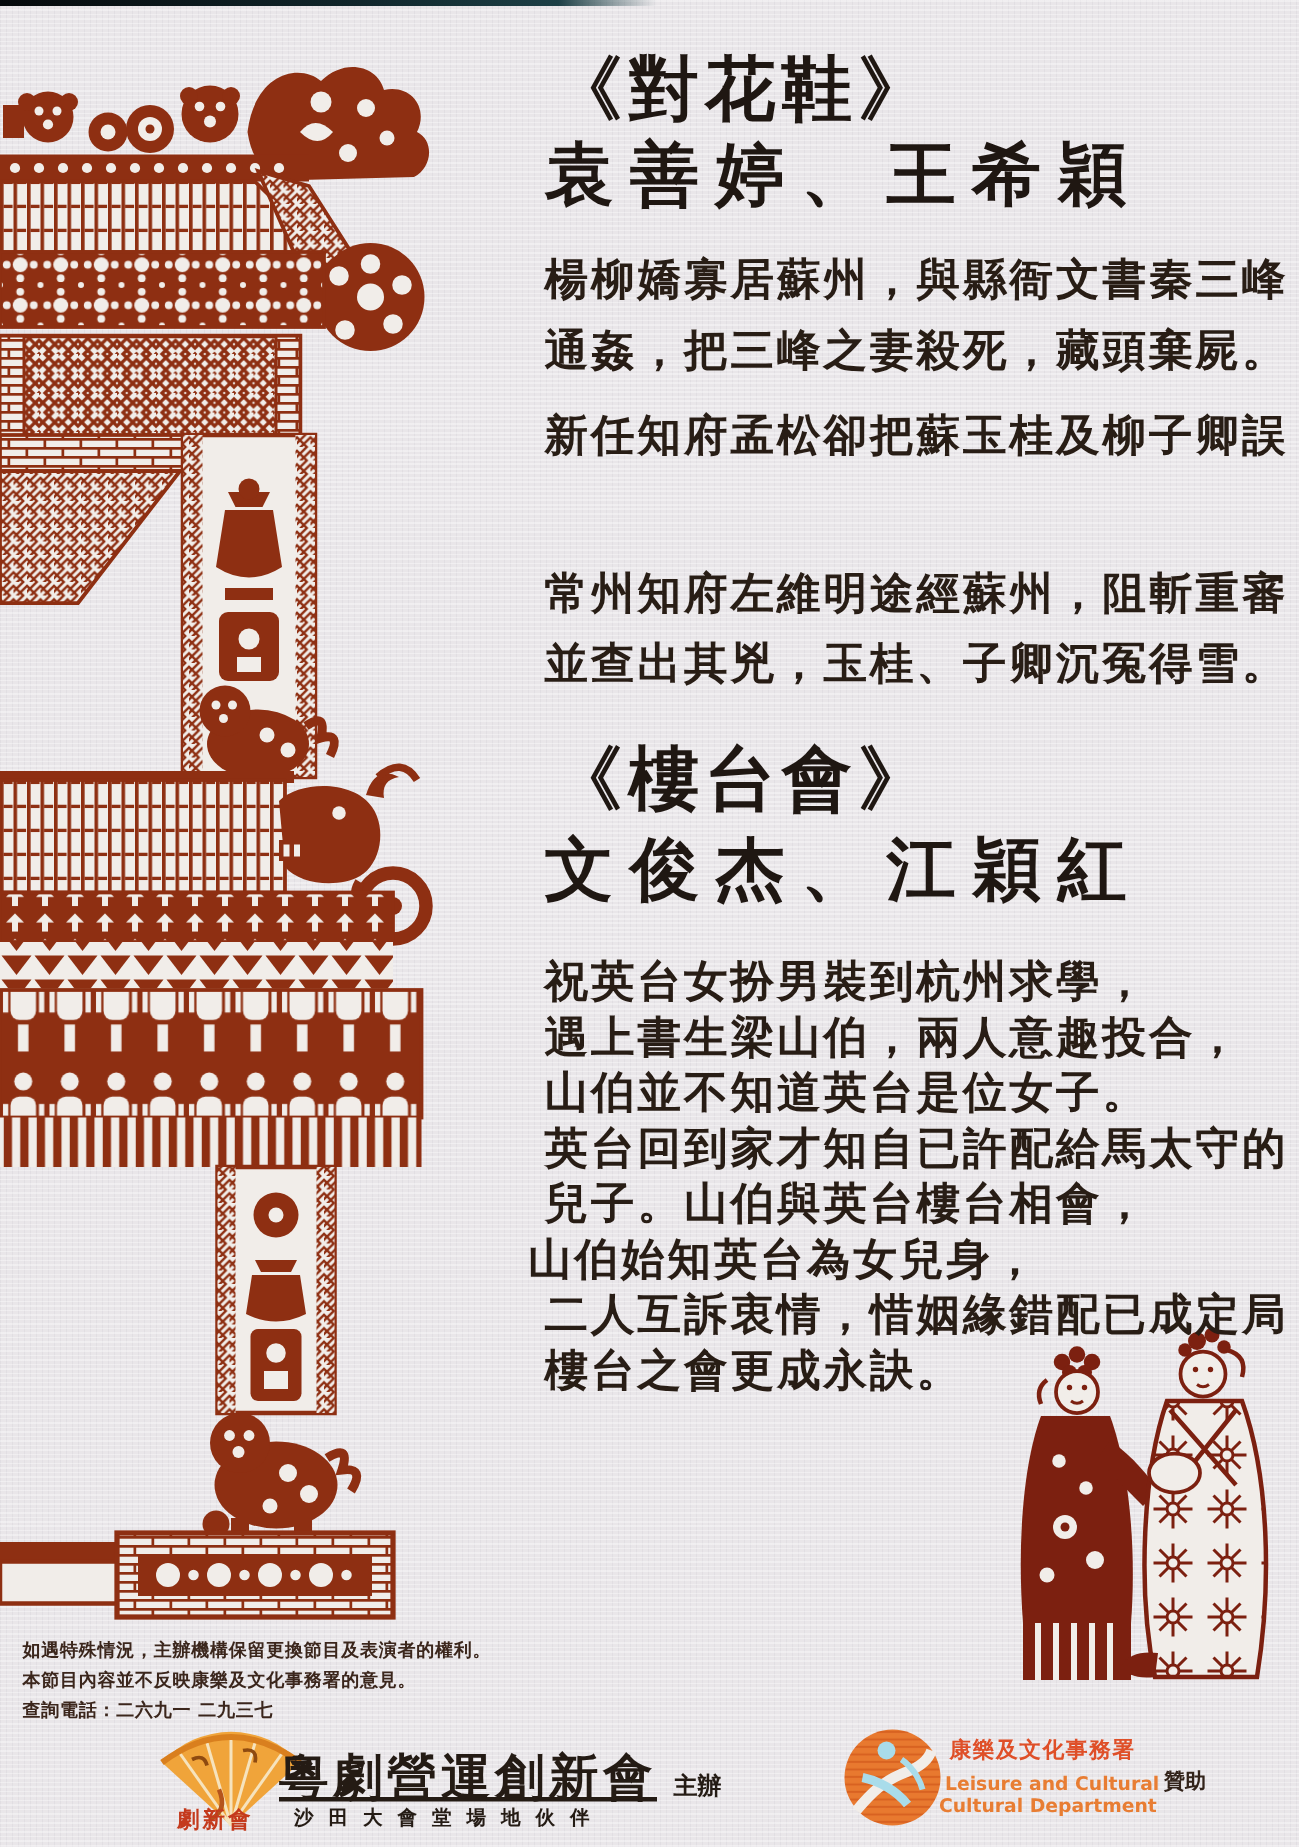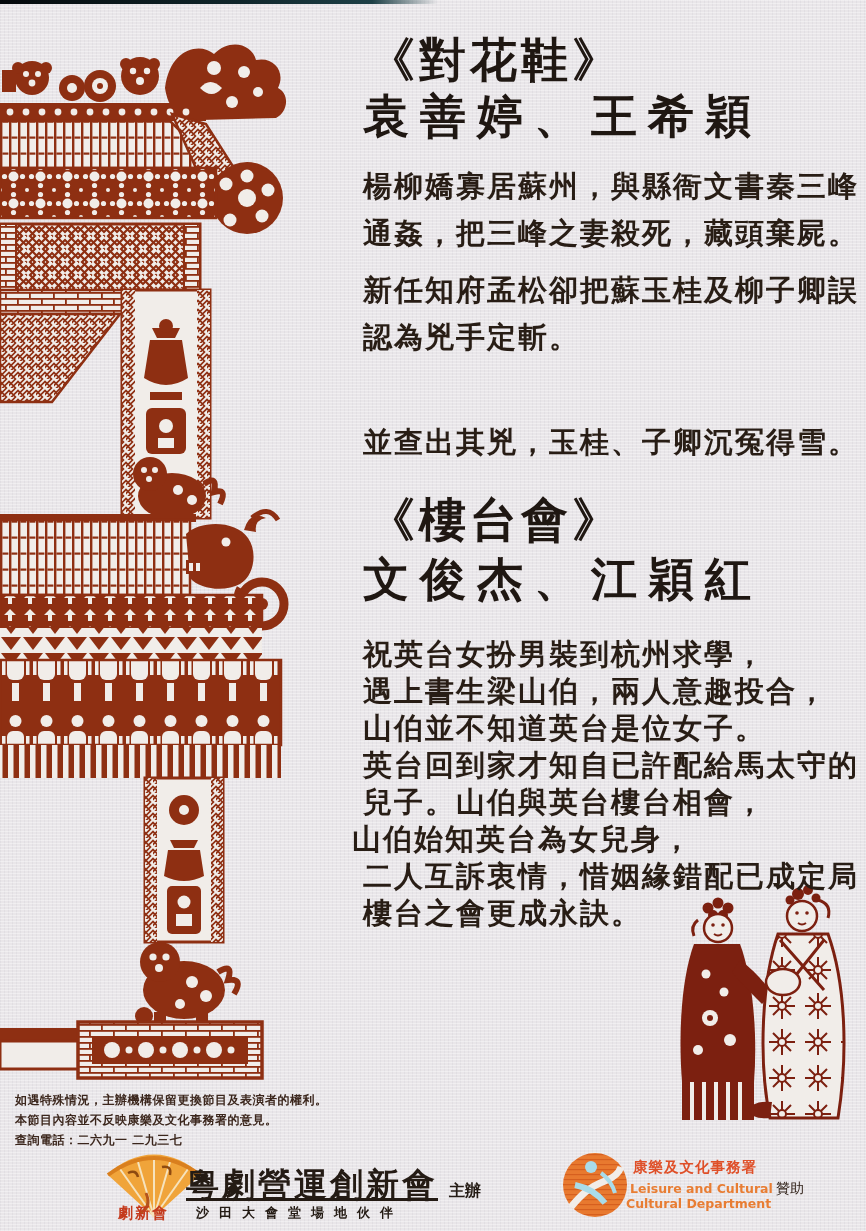--- a/index.html
+++ b/index.html
@@ -37,21 +37,21 @@
   }
   .org-name{
     font-size:33px;letter-spacing:3px;color:#241b14;font-weight:bold;white-space:nowrap;line-height:1;
   }
   .org-role{font-size:16px;color:#241b14;font-weight:bold;white-space:nowrap;line-height:1;}
   .org-sub{
     font-size:13px;letter-spacing:10px;color:#241b14;font-weight:bold;white-space:nowrap;line-height:1;
   }
   .lcsd-zh{font-size:14.5px;letter-spacing:1px;color:#df4f28;font-weight:bold;white-space:nowrap;line-height:1;font-family:"DejaVu Sans",sans-serif;}
   .lcsd-en{font-size:12.5px;color:#e87d33;font-weight:bold;white-space:nowrap;line-height:1;font-family:"DejaVu Sans",sans-serif;}
-  .lcsd-role{font-size:14px;color:#32231a;font-weight:normal;white-space:nowrap;line-height:1;}
+  .lcsd-role{font-size:14px;color:#32231a;font-weight:bold;white-space:nowrap;line-height:1;}
   .fan-chars{font-size:15px;color:#c43a1d;font-weight:bold;letter-spacing:2px;white-space:nowrap;line-height:1;}
 </style>
 </head>
 <body>
 
 <div class="page">
 
   <div class="scan-strip"></div>
 
   <svg class="abs" style="left:0;top:28px;" width="300" height="1055" viewBox="0 0 300 1055">
@@ -328,22 +328,22 @@
     </g>
   </svg>
 
   <div class="abs title" style="left:368px;top:36px;">《對花鞋》</div>
   <div class="abs names" style="left:363px;top:93px;">袁善婷、王希穎</div>
 
   <div class="abs body-line" style="left:363px;top:172px;">楊柳嬌寡居蘇州，與縣衙文書秦三峰</div>
   <div class="abs body-line" style="left:363px;top:219px;">通姦，把三峰之妻殺死，藏頭棄屍。</div>
 
   <div class="abs body-line" style="left:363px;top:276px;">新任知府孟松卻把蘇玉桂及柳子卿誤</div>
-  <div class="abs body-line" style="left:363px;top:323px;">認為兇手定斬。</div>
-
+
+  <div class="abs body-line" style="left:363px;top:381px;">常州知府左維明途經蘇州，阻斬重審</div>
   <div class="abs body-line" style="left:363px;top:428px;">並查出其兇，玉桂、子卿沉冤得雪。</div>
 
   <div class="abs names" style="left:363px;top:556px;">文俊杰、江穎紅</div>
   <div class="abs title" style="left:368px;top:496px;">《樓台會》</div>
 
   <div class="abs body-line" style="left:363px;top:640px;">祝英台女扮男裝到杭州求學，</div>
   <div class="abs body-line" style="left:363px;top:714px;">山伯並不知道英台是位女子。</div>
   <div class="abs body-line" style="left:363px;top:677px;">遇上書生梁山伯，兩人意趣投合，</div>
   <div class="abs body-line" style="left:363px;top:751px;">英台回到家才知自已許配給馬太守的</div>
   <div class="abs body-line" style="left:363px;top:788px;">兒子。山伯與英台樓台相會，</div>

